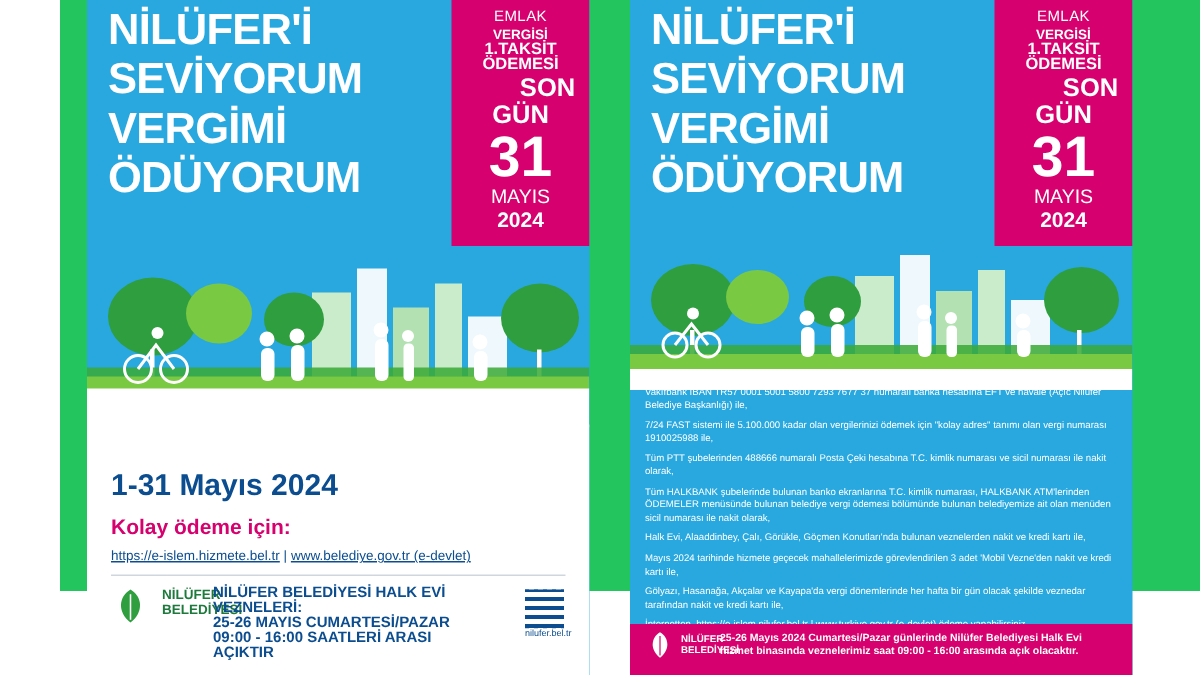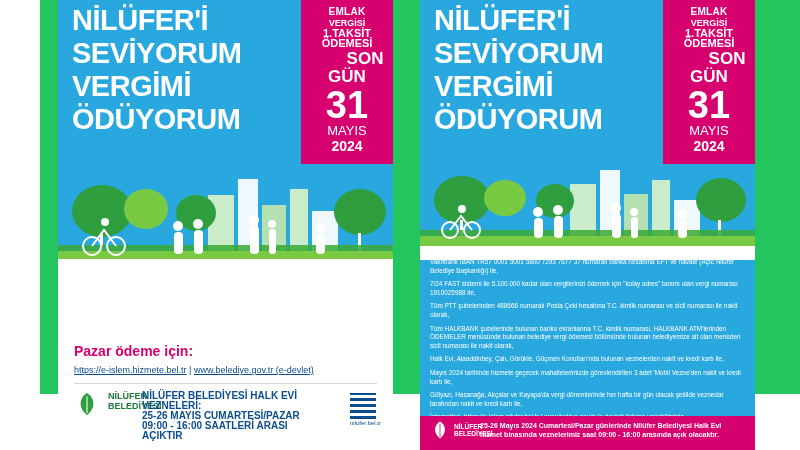--- a/index.html
+++ b/index.html
@@ -7,21 +7,21 @@
   .stage{position:relative;width:800px;height:394px;background:#22c55e;margin-left:40px;}
 
   
   .poster{position:absolute;top:0;background:#29a8e0;overflow:hidden;}
   .poster.left{left:18px;width:335px;height:450px;}
   .poster.right{left:380px;width:335px;height:450px;}
 
   
   .banner{position:absolute;top:0;right:0;width:92px;background:#d6006e;color:#fff;
           text-align:center;padding:6px 0 10px;box-sizing:border-box;}
-  .banner .b1{font-size:10px;font-weight:bold;letter-spacing:.3px;line-height:11px;}
+  .banner .b1{font-size:10px;font-weight:normal;letter-spacing:.3px;line-height:11px;}
   .banner .b2{font-size:9px;font-weight:bold;line-height:10px;margin-top:1px;}
   .banner .b3{font-size:11px;font-weight:bold;line-height:10px;}
   .banner .son{font-size:17px;font-weight:bold;line-height:18px;margin-top:2px;padding-left:36px;}
   .banner .gun{font-size:17px;font-weight:bold;line-height:18px;}
   .banner .day{font-size:38px;font-weight:bold;line-height:38px;margin-top:0px;}
   .banner .mon{font-size:13px;font-weight:normal;line-height:14px;}
   .banner .yr{font-size:14px;font-weight:bold;line-height:16px;}
 
   
   .headline{position:absolute;left:14px;top:4px;width:230px;color:#ffffff;
@@ -126,21 +126,22 @@
           <rect x="192" y="76" width="9" height="28" rx="4"></rect>
           <circle cx="214" cy="74" r="4"></circle>
           <rect x="211" y="79" width="7" height="25" rx="3"></rect>
           <circle cx="262" cy="78" r="5"></circle>
           <rect x="258" y="84" width="9" height="20" rx="4"></rect>
         </g>
       </svg>
     </div>
 
     <div class="infoL">
-      <div class="t3">Pazar ödeme için:</div>
+      <div class="t2">1-31 Mayıs 2024</div>
+      <div class="t3">Kolay ödeme için:</div>
       <div class="links">
         <a href="#">https://e-islem.hizmete.bel.tr</a>
         <span class="sep">|</span>
         <a href="#">www.belediye.gov.tr (e-devlet)</a>
       </div>
       <div class="rule"></div>
 
       <div class="logoRow">
         <svg class="leaf" viewBox="0 0 40 40">
           <path d="M20 3 C8 10 6 26 20 37 C34 26 32 10 20 3 Z" fill="#2f9e3f"></path>

